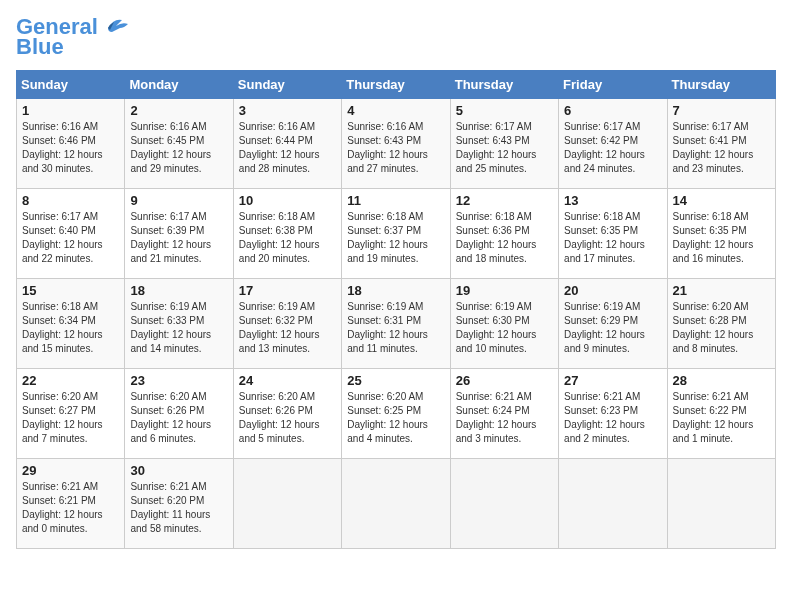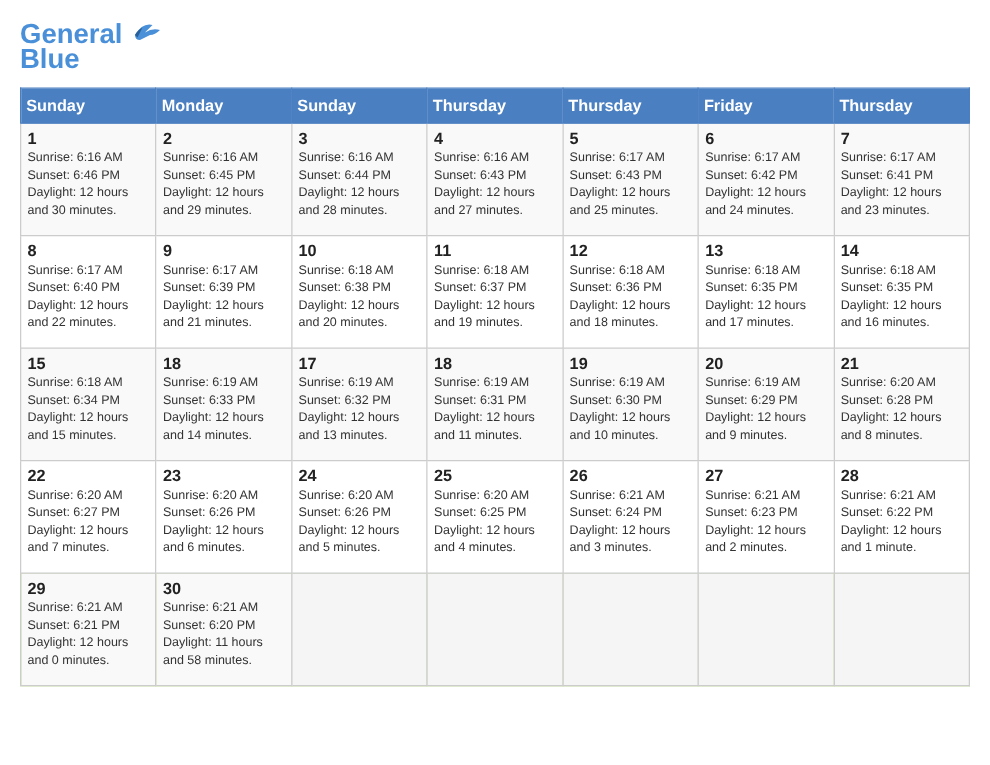--- a/index.html
+++ b/index.html
@@ -280,21 +280,21 @@
 Sunset: 6:23 PM
 Daylight: 12 hours and 2 minutes.</div>
         </td>
         <td>
           <span class="day-num">28</span>
           <div class="day-info" style="white-space: pre-line;">Sunrise: 6:21 AM
 Sunset: 6:22 PM
 Daylight: 12 hours and 1 minute.</div>
         </td>
       </tr>
-      <tr style="background: #84cc16;">
+      <tr style="background: #404040;">
         <td>
           <span class="day-num">29</span>
           <div class="day-info" style="white-space: pre-line;">Sunrise: 6:21 AM
 Sunset: 6:21 PM
 Daylight: 12 hours and 0 minutes.</div>
         </td>
         <td>
           <span class="day-num">30</span>
           <div class="day-info" style="white-space: pre-line;">Sunrise: 6:21 AM
 Sunset: 6:20 PM

